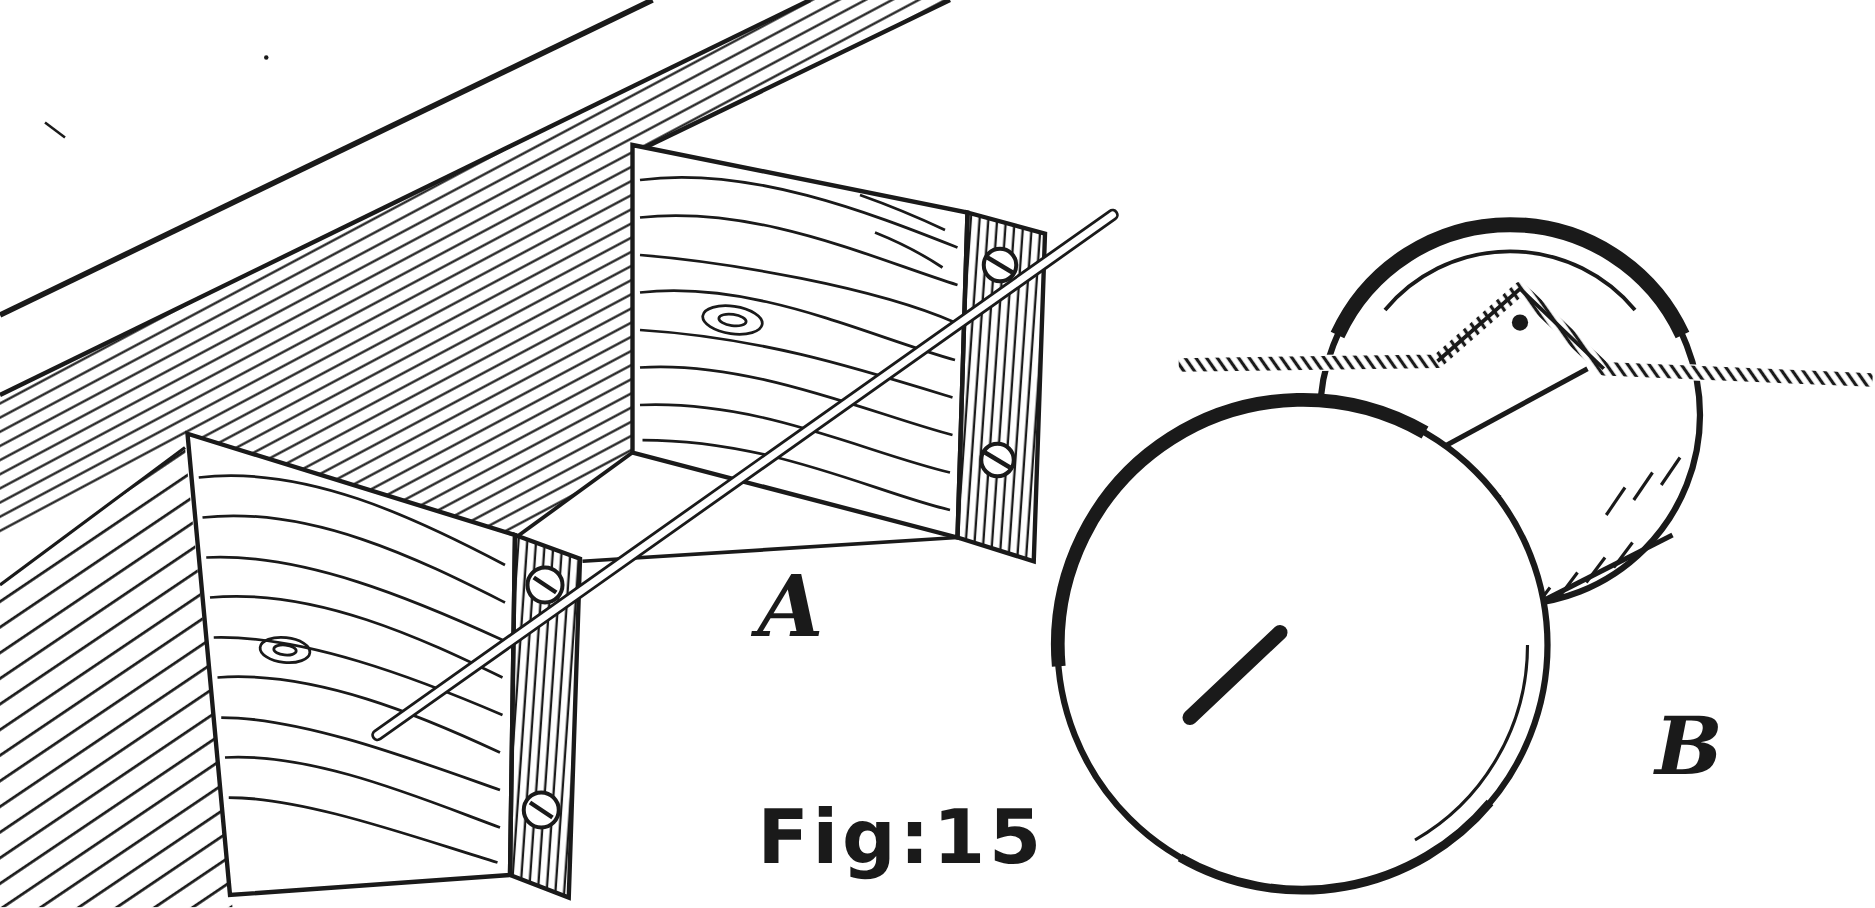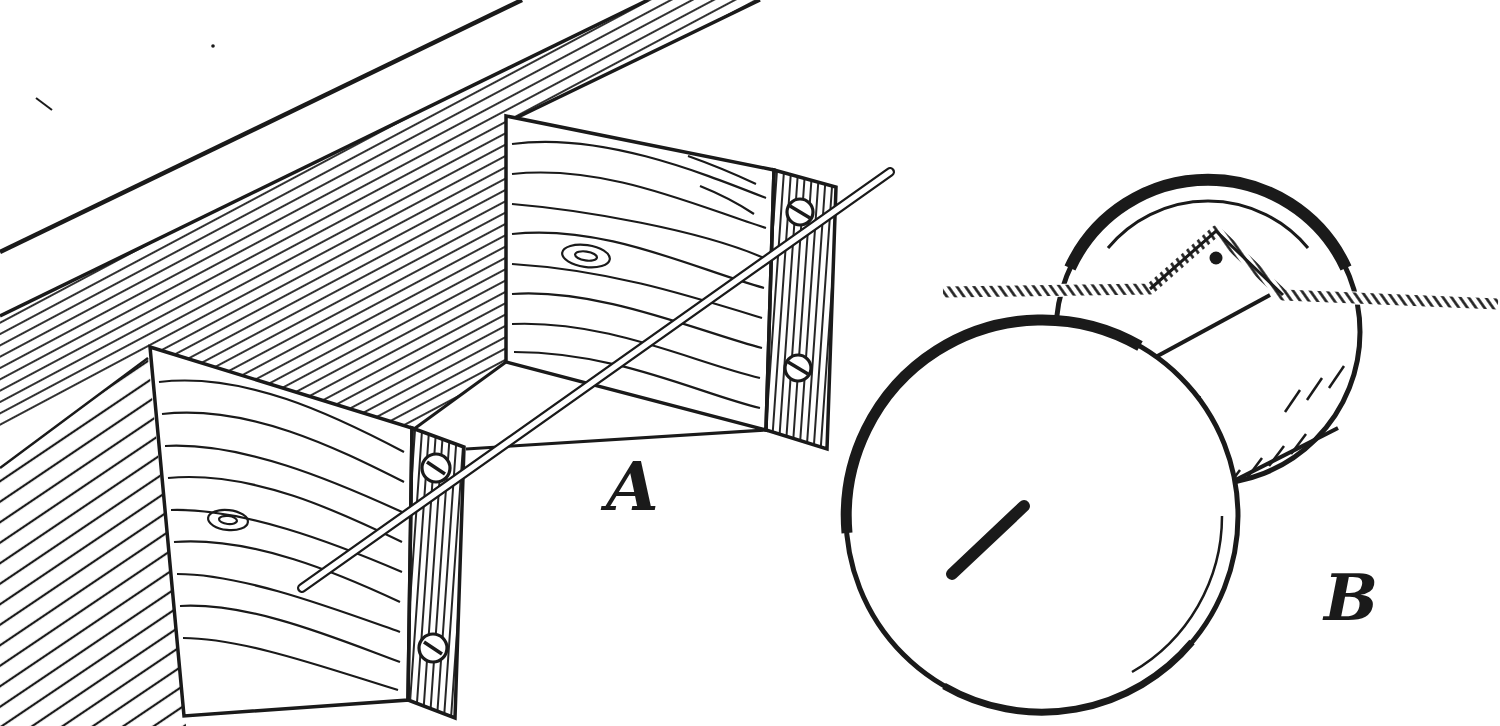--- a/index.html
+++ b/index.html
@@ -166,14 +166,15 @@
         <path d="M943 292 L1150 289 L1216 231 L1283 295 L1498 304" fill="none" stroke="var(--paper)" stroke-width="13" stroke-linejoin="round"></path>
         <path d="M943 292 L1150 289 L1216 231 L1283 295 L1498 304" fill="none" stroke="url(#ropeP)" stroke-width="11" stroke-linejoin="round"></path>
         <path d="M1150 289 L1216 231 L1283 295" fill="none" stroke="currentColor" stroke-width="3"></path>
         <circle cx="1216" cy="258" r="6.5" fill="currentColor"></circle>
       </g>
     </g>
   </svg>
 
   <div class="hand-label label-a">A</div>
   <div class="hand-label label-b">B</div>
+  <div class="fig-caption">Fig:15</div>
 
 </div>
 
 </body></html>

